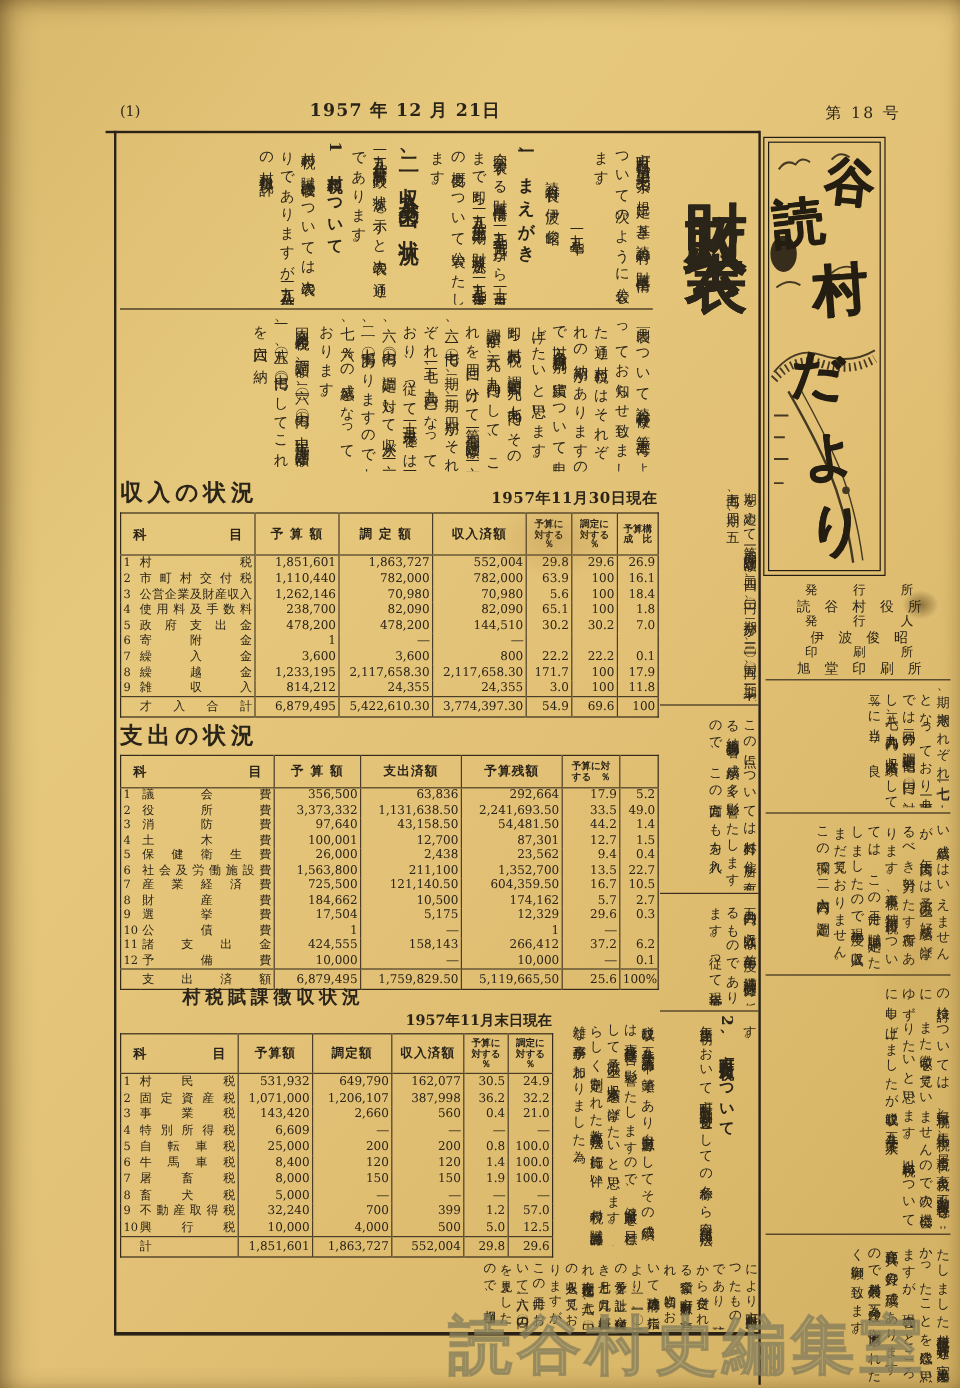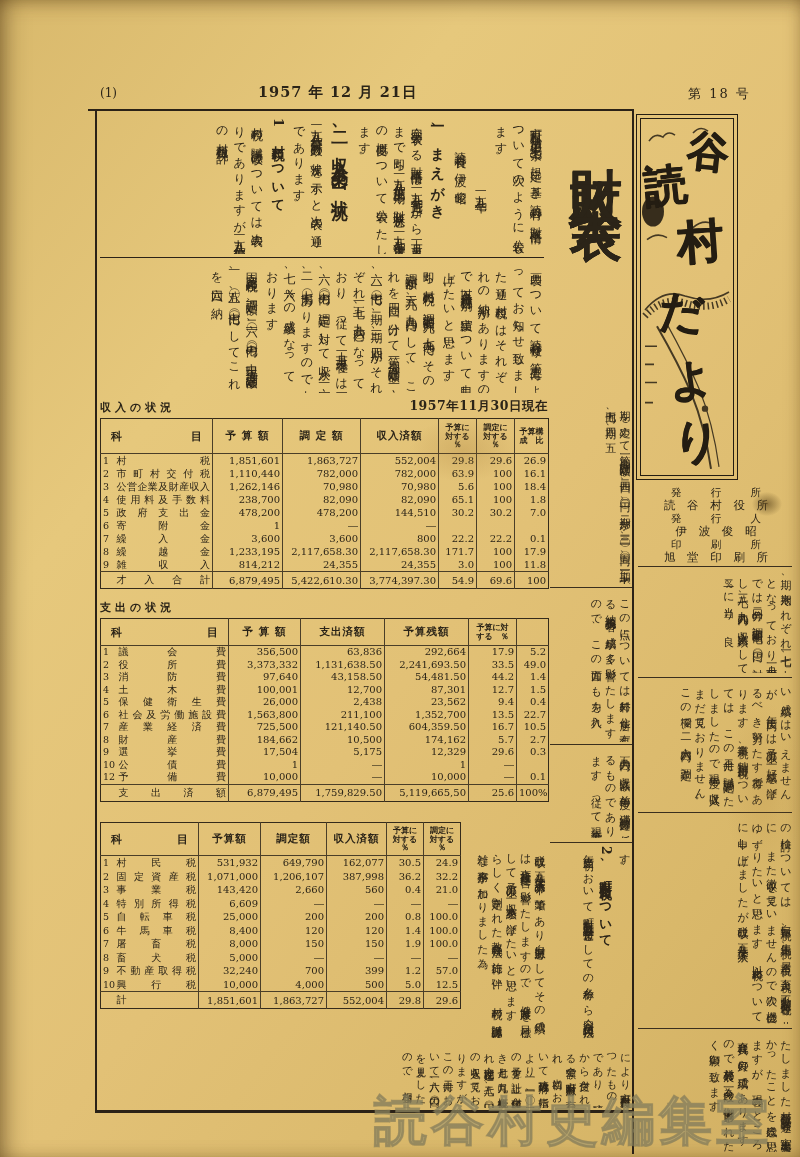--- a/index.html
+++ b/index.html
@@ -26,21 +26,21 @@
   .indent6{text-indent:5.5em;}
   .indent2{text-indent:2em;}
   .h-small{font-size:14px;font-weight:bold;margin-block:3px 5px;letter-spacing:3px;}
   .h-big{font-size:17px;font-weight:bold;margin-block:3px 6px;letter-spacing:4px;}
   .h-med{font-size:13px;font-weight:bold;margin-block:2px 4px;}
   #main-title{left:548px;top:126px;height:292px;width:74px;font-size:52px;font-weight:bold;
     letter-spacing:14px;line-height:1.0;text-shadow:.6px 0 currentColor,0 .6px currentColor;}
   
   .tblwrap{position:absolute;}
   .tcap{display:flex;justify-content:space-between;align-items:flex-end;font-weight:bold;margin-bottom:3px;}
-  .tcap .ttl{font-size:11px;letter-spacing:4px;}
+  .tcap .ttl{font-size:19px;letter-spacing:4px;}
   .tcap .asof{font-size:12.5px;letter-spacing:.5px;}
   .tcap2{display:block;font-weight:bold;margin-bottom:2px;}
   .tcap2 .ttl{display:block;font-size:15px;letter-spacing:4px;margin-left:52px;}
   .tcap2 .asof{display:block;font-size:12px;text-align:right;margin-top:1px;}
   table.fin{border-collapse:collapse;table-layout:fixed;border:1.7px solid #352b1b;font-size:10px;}
   .fin th,.fin td{border-left:1px solid #4a3e28;padding:0 2px;overflow:hidden;white-space:nowrap;}
   .fin td:first-child,.fin th:first-child{border-left:none;}
   .fin td.lbl{border-left:none;}
   .fin thead th{border-bottom:1.2px solid #4a3e28;font-weight:bold;vertical-align:middle;}
   .fin thead th.lblh{font-size:11px;padding:0 10px;}
@@ -380,20 +380,29 @@
           <tr>
             <td class="no">10</td>
             <td class="lbl spread">公債費</td>
             <td class="v">1</td>
             <td class="v">―</td>
             <td class="v">1</td>
             <td class="v">―</td>
             <td class="v"></td>
           </tr>
           <tr>
+            <td class="no">11</td>
+            <td class="lbl spread">諸支出金</td>
+            <td class="v">424,555</td>
+            <td class="v">158,143</td>
+            <td class="v">266,412</td>
+            <td class="v">37.2</td>
+            <td class="v">6.2</td>
+          </tr>
+          <tr>
             <td class="no">12</td>
             <td class="lbl spread">予備費</td>
             <td class="v">10,000</td>
             <td class="v">―</td>
             <td class="v">10,000</td>
             <td class="v">―</td>
             <td class="v">0.1</td>
           </tr>
         </tbody>
         <tfoot>
@@ -404,20 +413,24 @@
             <td class="v">1,759,829.50</td>
             <td class="v">5,119,665,50</td>
             <td class="v">25.6</td>
             <td class="v">100%</td>
           </tr>
         </tfoot>
       </table>
   </div>
 
   <div class="tblwrap" id="tbl-village">
+    <div class="tcap2">
+      <span class="ttl">村税賦課徴収状況</span>
+      <span class="asof">1957年11月末日現在</span>
+    </div>
     <table class="fin" style="width:360px;">
         <colgroup>
           <col style="width:14px">
           <col style="width:84px">
           <col style="width:62px">
           <col style="width:66px">
           <col style="width:60px">
           <col style="width:37px">
           <col style="width:37px">
         </colgroup>

